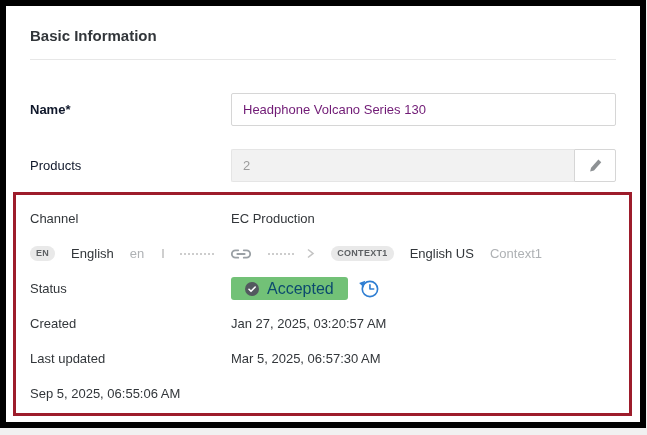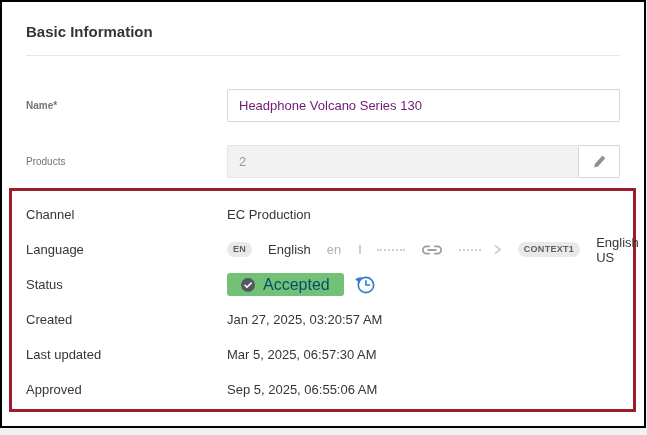--- a/index.html
+++ b/index.html
@@ -9,31 +9,31 @@
     background:#f1f1f1;
     font-family:"Liberation Sans", sans-serif;
     color:#32363a;
     position:relative;
     overflow:hidden;
   }
   .card {
     position:absolute; top:0; left:0;
     width:646px; height:428px;
     background:#ffffff;
-    border:2px solid #000000;
+    border:6px solid #000000;
   }
   .content { padding:0 24px; }
   .page-title {
     margin:0; padding-top:21px;
     font-size:15px; font-weight:bold; color:#32363a;
   }
   .divider { margin-top:15px; height:1px; background:#e7e7e7; }
 
   .form-row { display:flex; align-items:center; }
-  .form-row .flabel { flex:0 0 201px; font-size:10px; color:#737373; }
+  .form-row .flabel { flex:0 0 201px; font-size:13px; color:#0f172a; }
   .flabel.bold { font-weight:bold; }
 
   .row-name { margin-top:33px; }
   .name-input {
     width:397px; height:33px;
     border:1px solid #d6d6d6; border-radius:2px;
     padding:0 11px; font-size:13px; color:#701a75;
     font-family:"Liberation Sans", sans-serif;
     background:#fff; outline:none;
   }
@@ -118,21 +118,20 @@
     </div>
 
     <div class="highlight">
 
       <div class="detail-row">
         <span class="dlabel">Channel</span>
         <span class="dvalue">EC Production</span>
       </div>
 
       <div class="detail-row">
-        <span class="dlabel">Language</span>
         <span class="dvalue lang-line">
           <span class="mini-badge">EN</span>
           <span>English</span>
           <span class="muted">en</span>
           <span class="tick"></span>
           <span class="dots d1"></span>
           <span class="link-icon">
             <svg width="22" height="12" viewBox="0 0 24 12" fill="none" stroke="currentColor" stroke-width="2" stroke-linecap="round">
               <path d="M9 2 H6 a4 4 0 0 0 0 8 h3"></path>
               <path d="M15 10 h3 a4 4 0 0 0 0 -8 h-3"></path>
@@ -179,19 +178,18 @@
         <span class="dlabel">Created</span>
         <span class="dvalue">Jan 27, 2025, 03:20:57 AM</span>
       </div>
 
       <div class="detail-row">
         <span class="dlabel">Last updated</span>
         <span class="dvalue">Mar 5, 2025, 06:57:30 AM</span>
       </div>
 
       <div class="detail-row">
-        <span class="dlabel">Approved</span>
         <span class="dvalue">Sep 5, 2025, 06:55:06 AM</span>
       </div>
 
     </div>
   </div>
 </div>
 
 </body></html>

